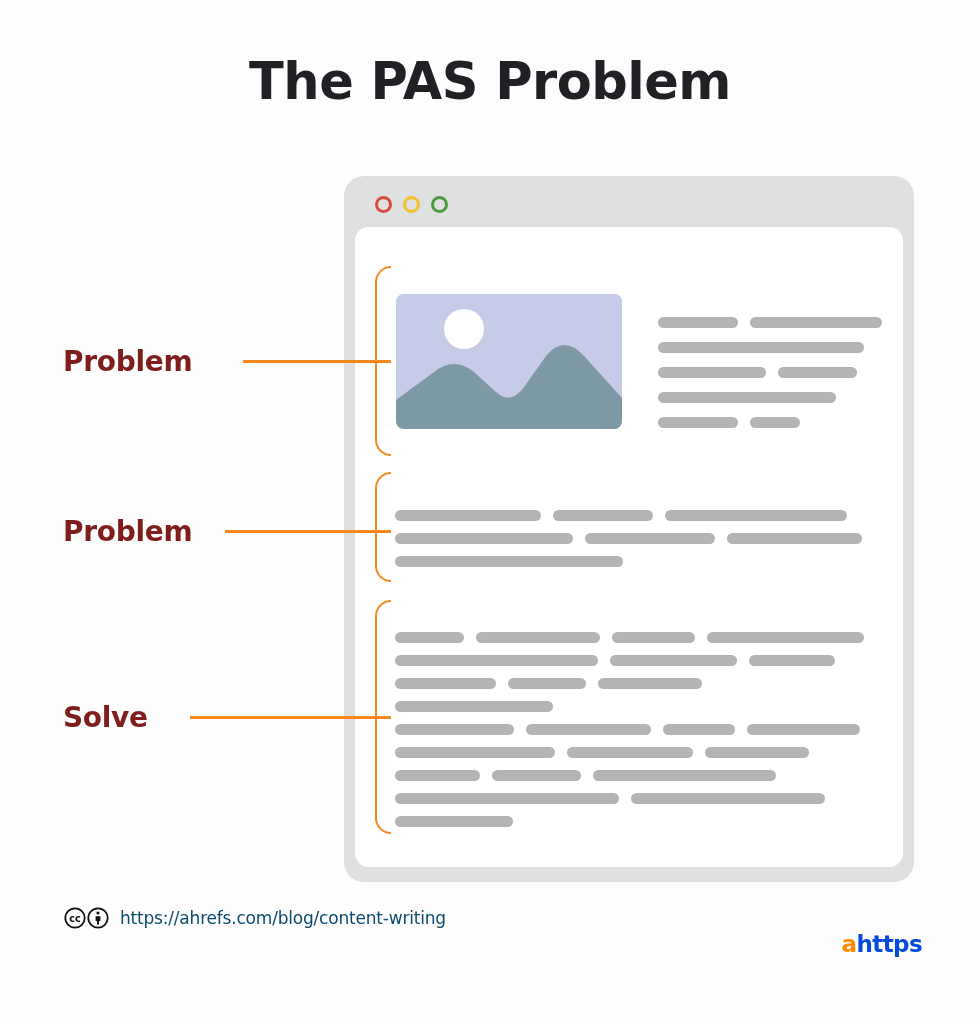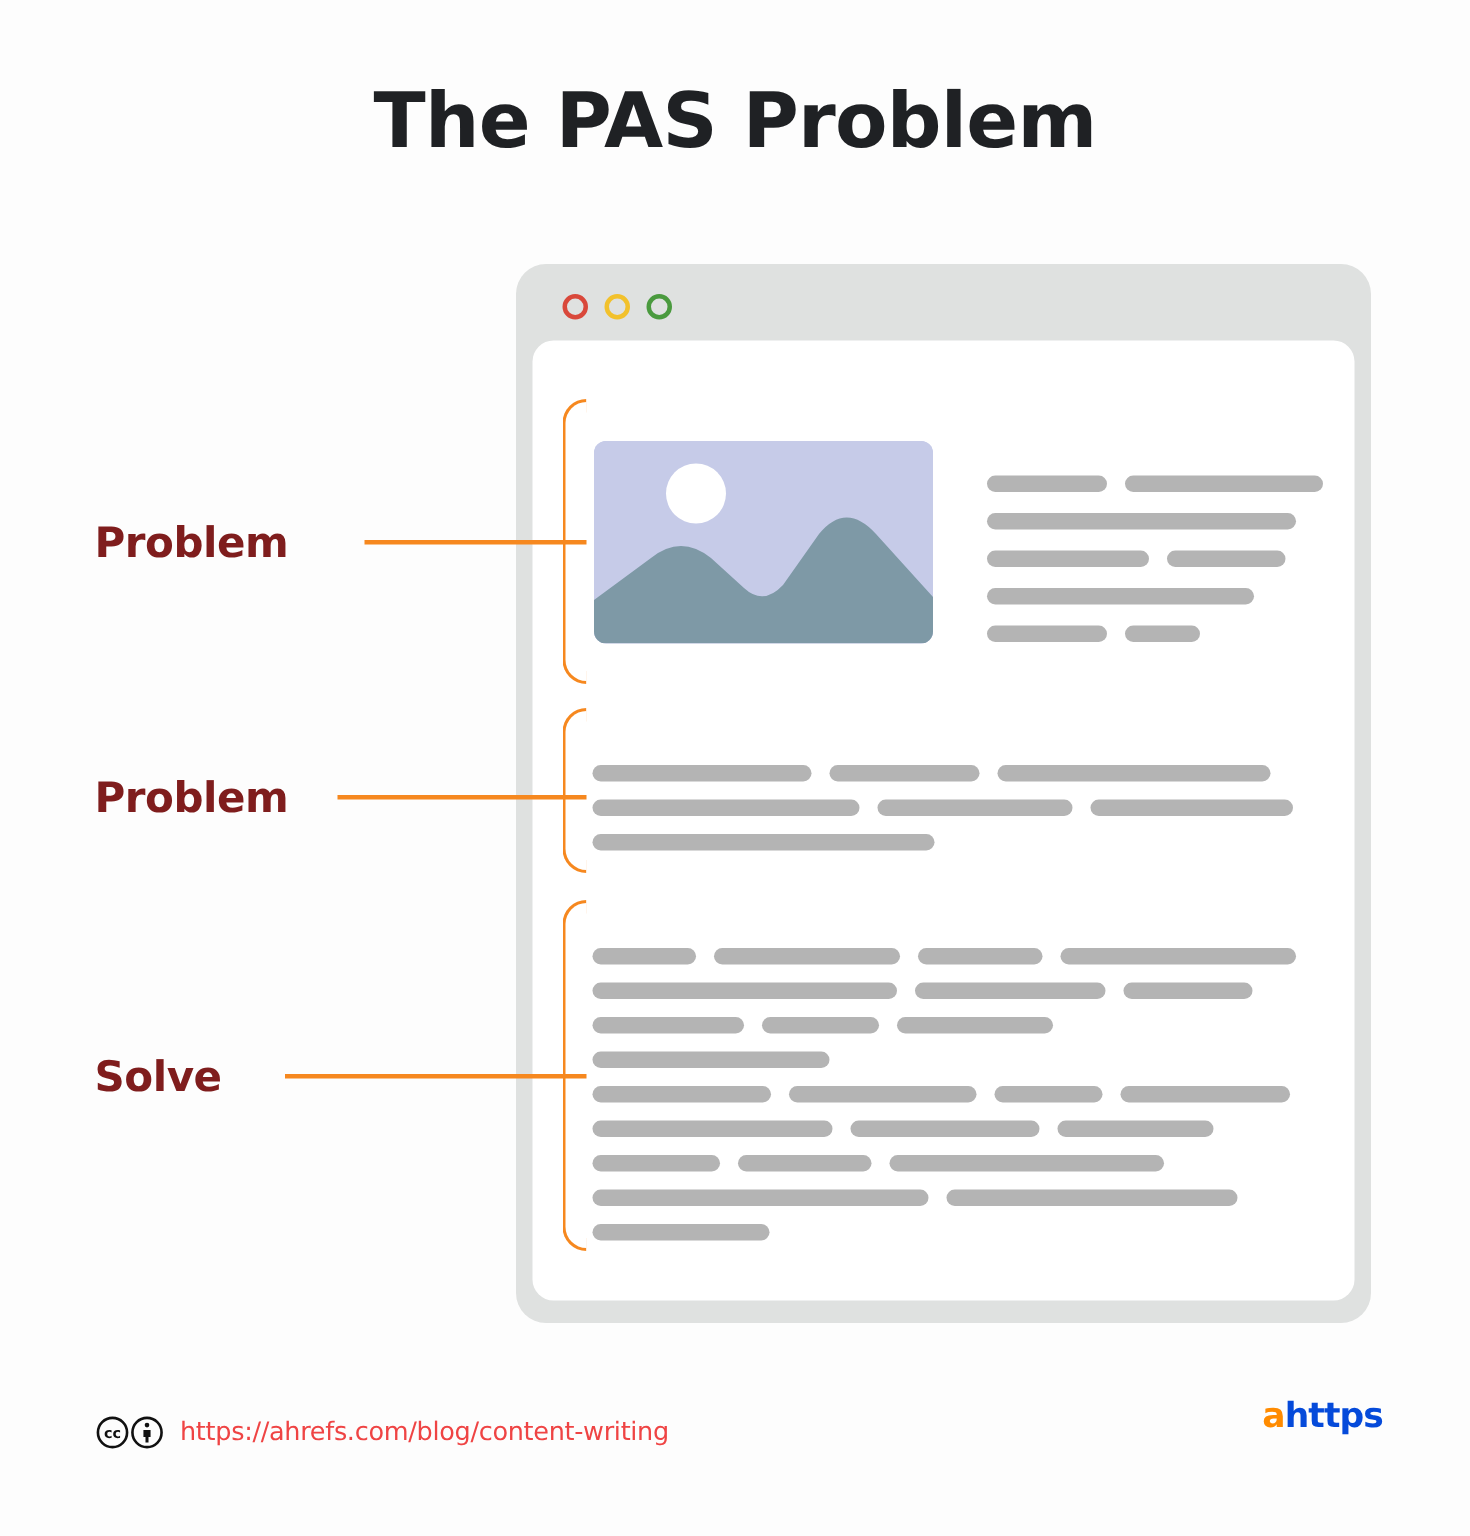--- a/index.html
+++ b/index.html
@@ -131,29 +131,29 @@
     background: #b4b4b4;
     border-radius: 5.5px;
     flex: none;
   }
   .skel-gap { flex: none; }
 
   
   #footer-attribution {
     position: absolute;
     left: 64px;
-    top: 944px;
+    top: 907px;
     display: flex;
     align-items: center;
     gap: 1px;
   }
   .cc-icon { flex: none; display: block; }
   #footer-url {
     font-size: 17px;
-    color: #ef4444;
+    color: #0c4a6e;
     margin-left: 10px;
     letter-spacing: -0.2px;
     font-family: "DejaVu Sans", "Liberation Sans", sans-serif;
   }
   #brand-logo {
     position: absolute;
     right: 58px;
     top: 931px;
     font-size: 23px;
     font-weight: 700;

